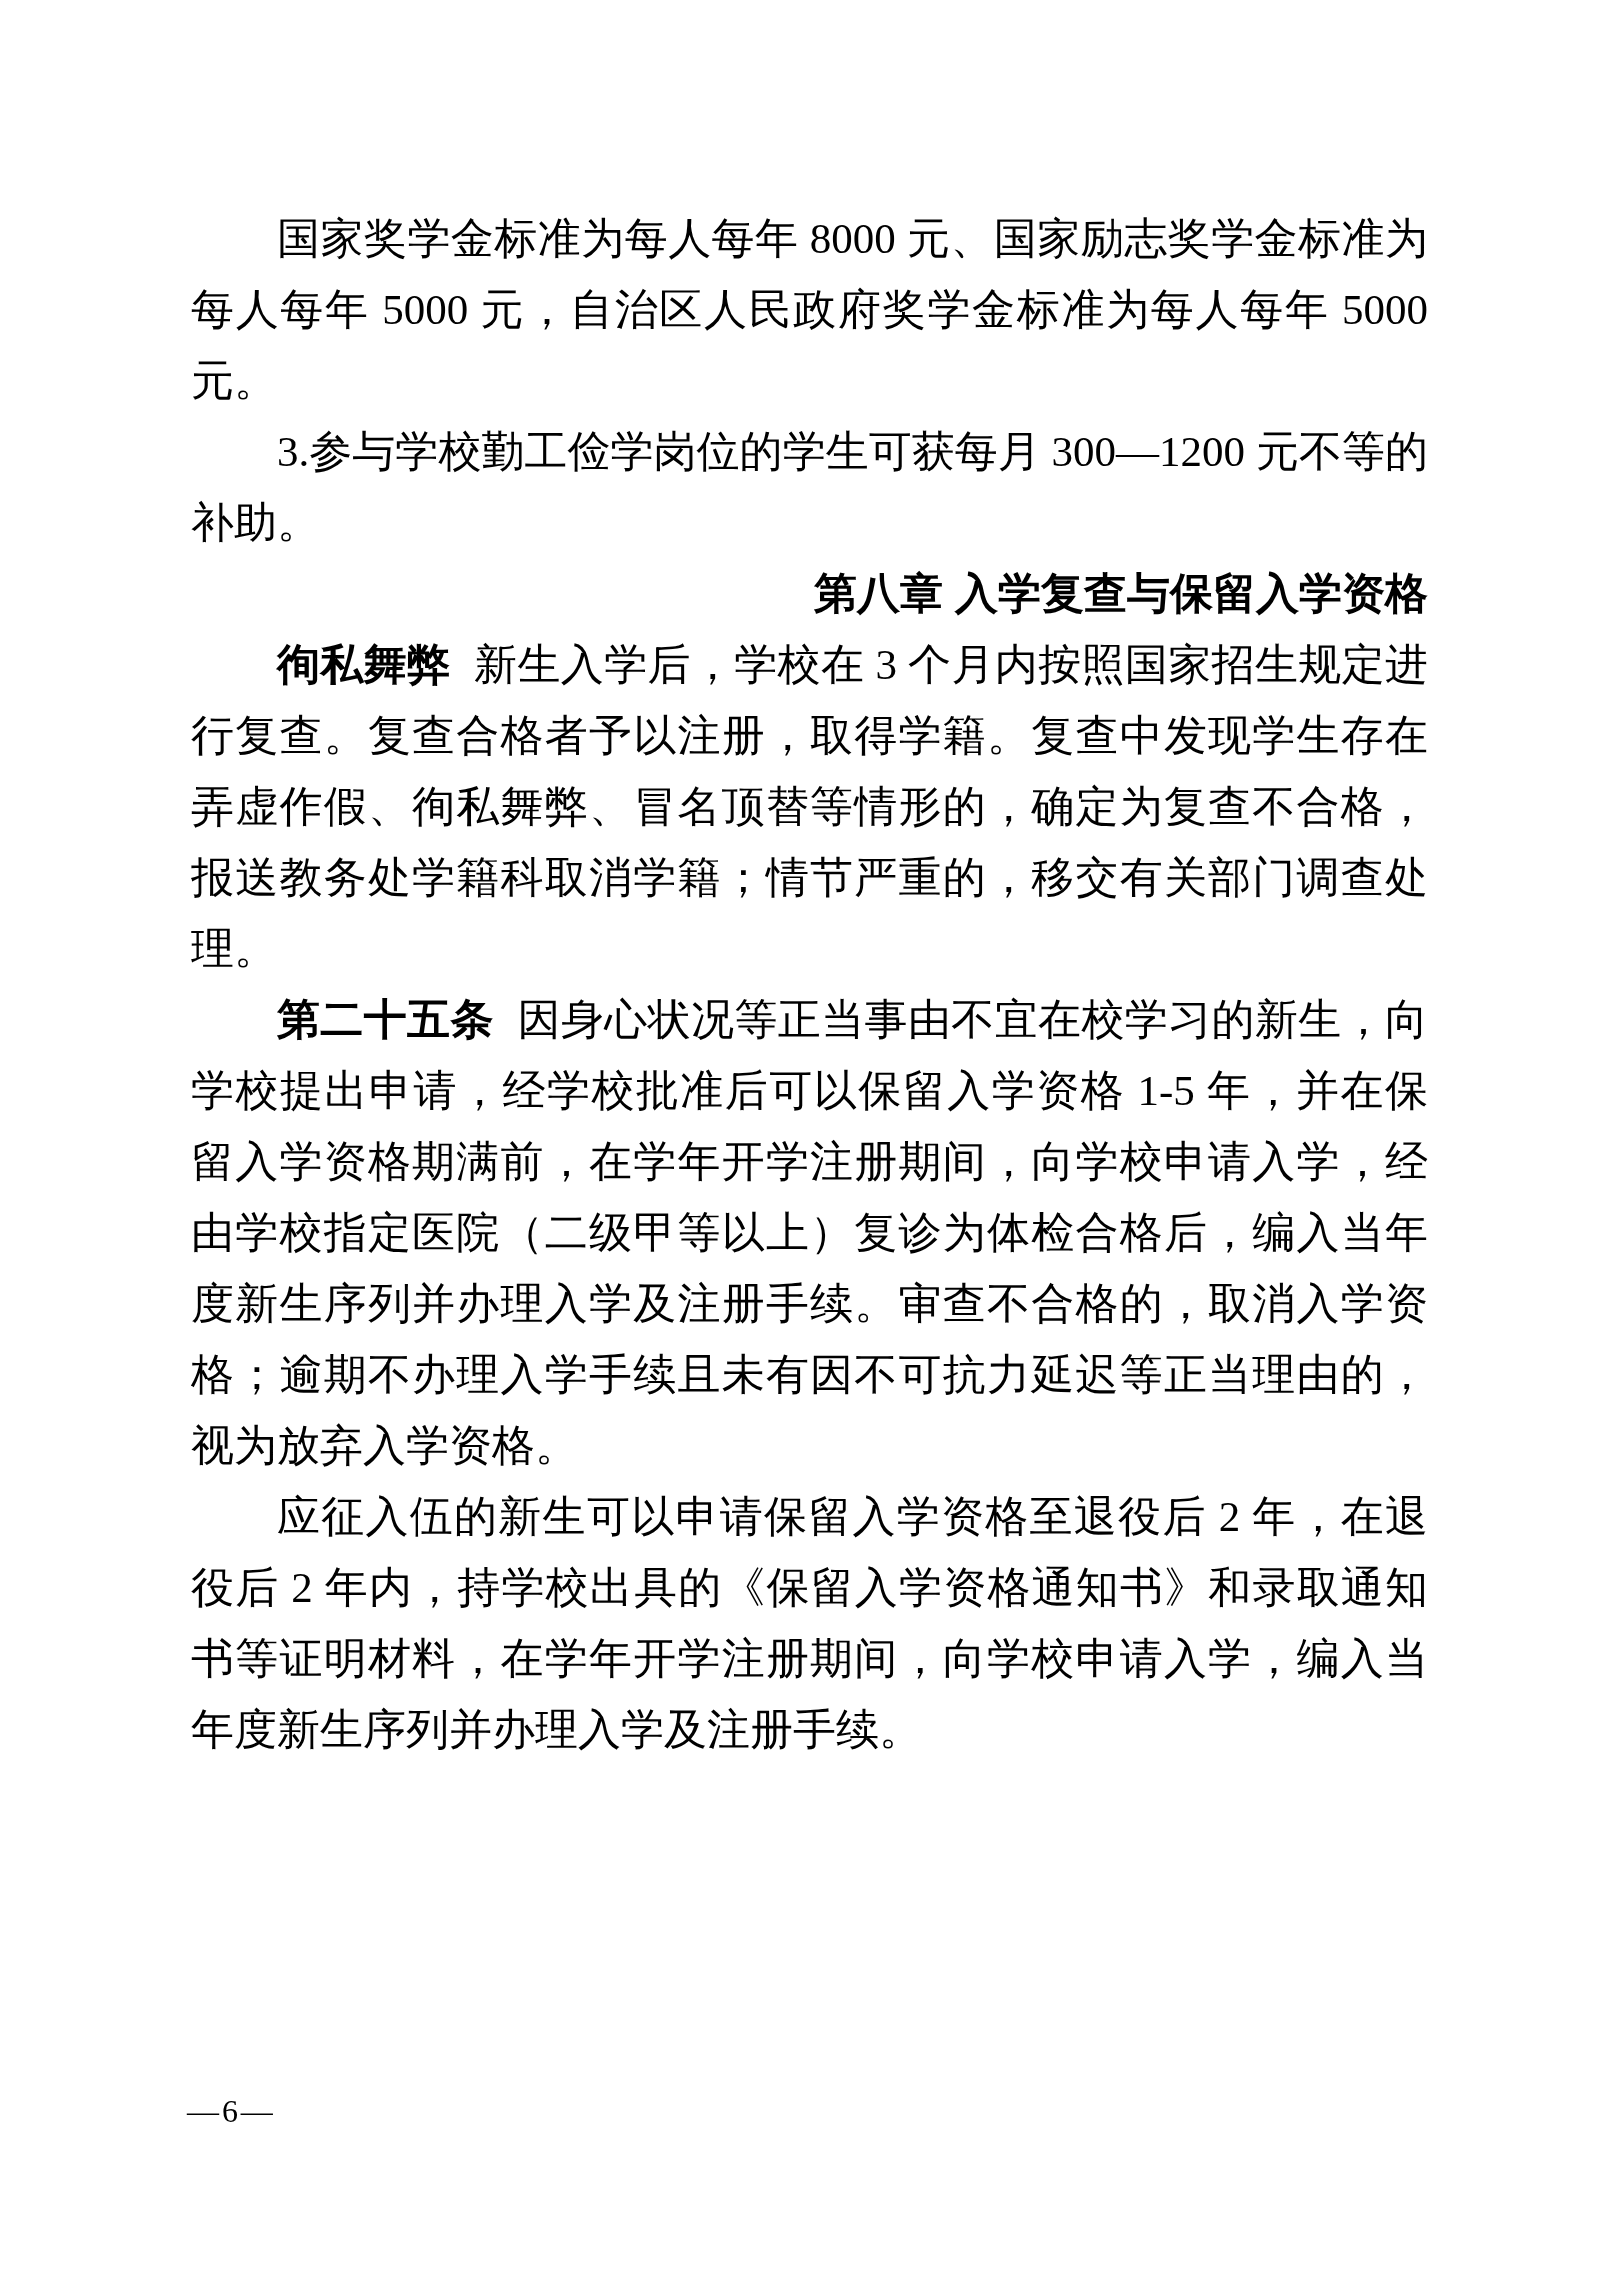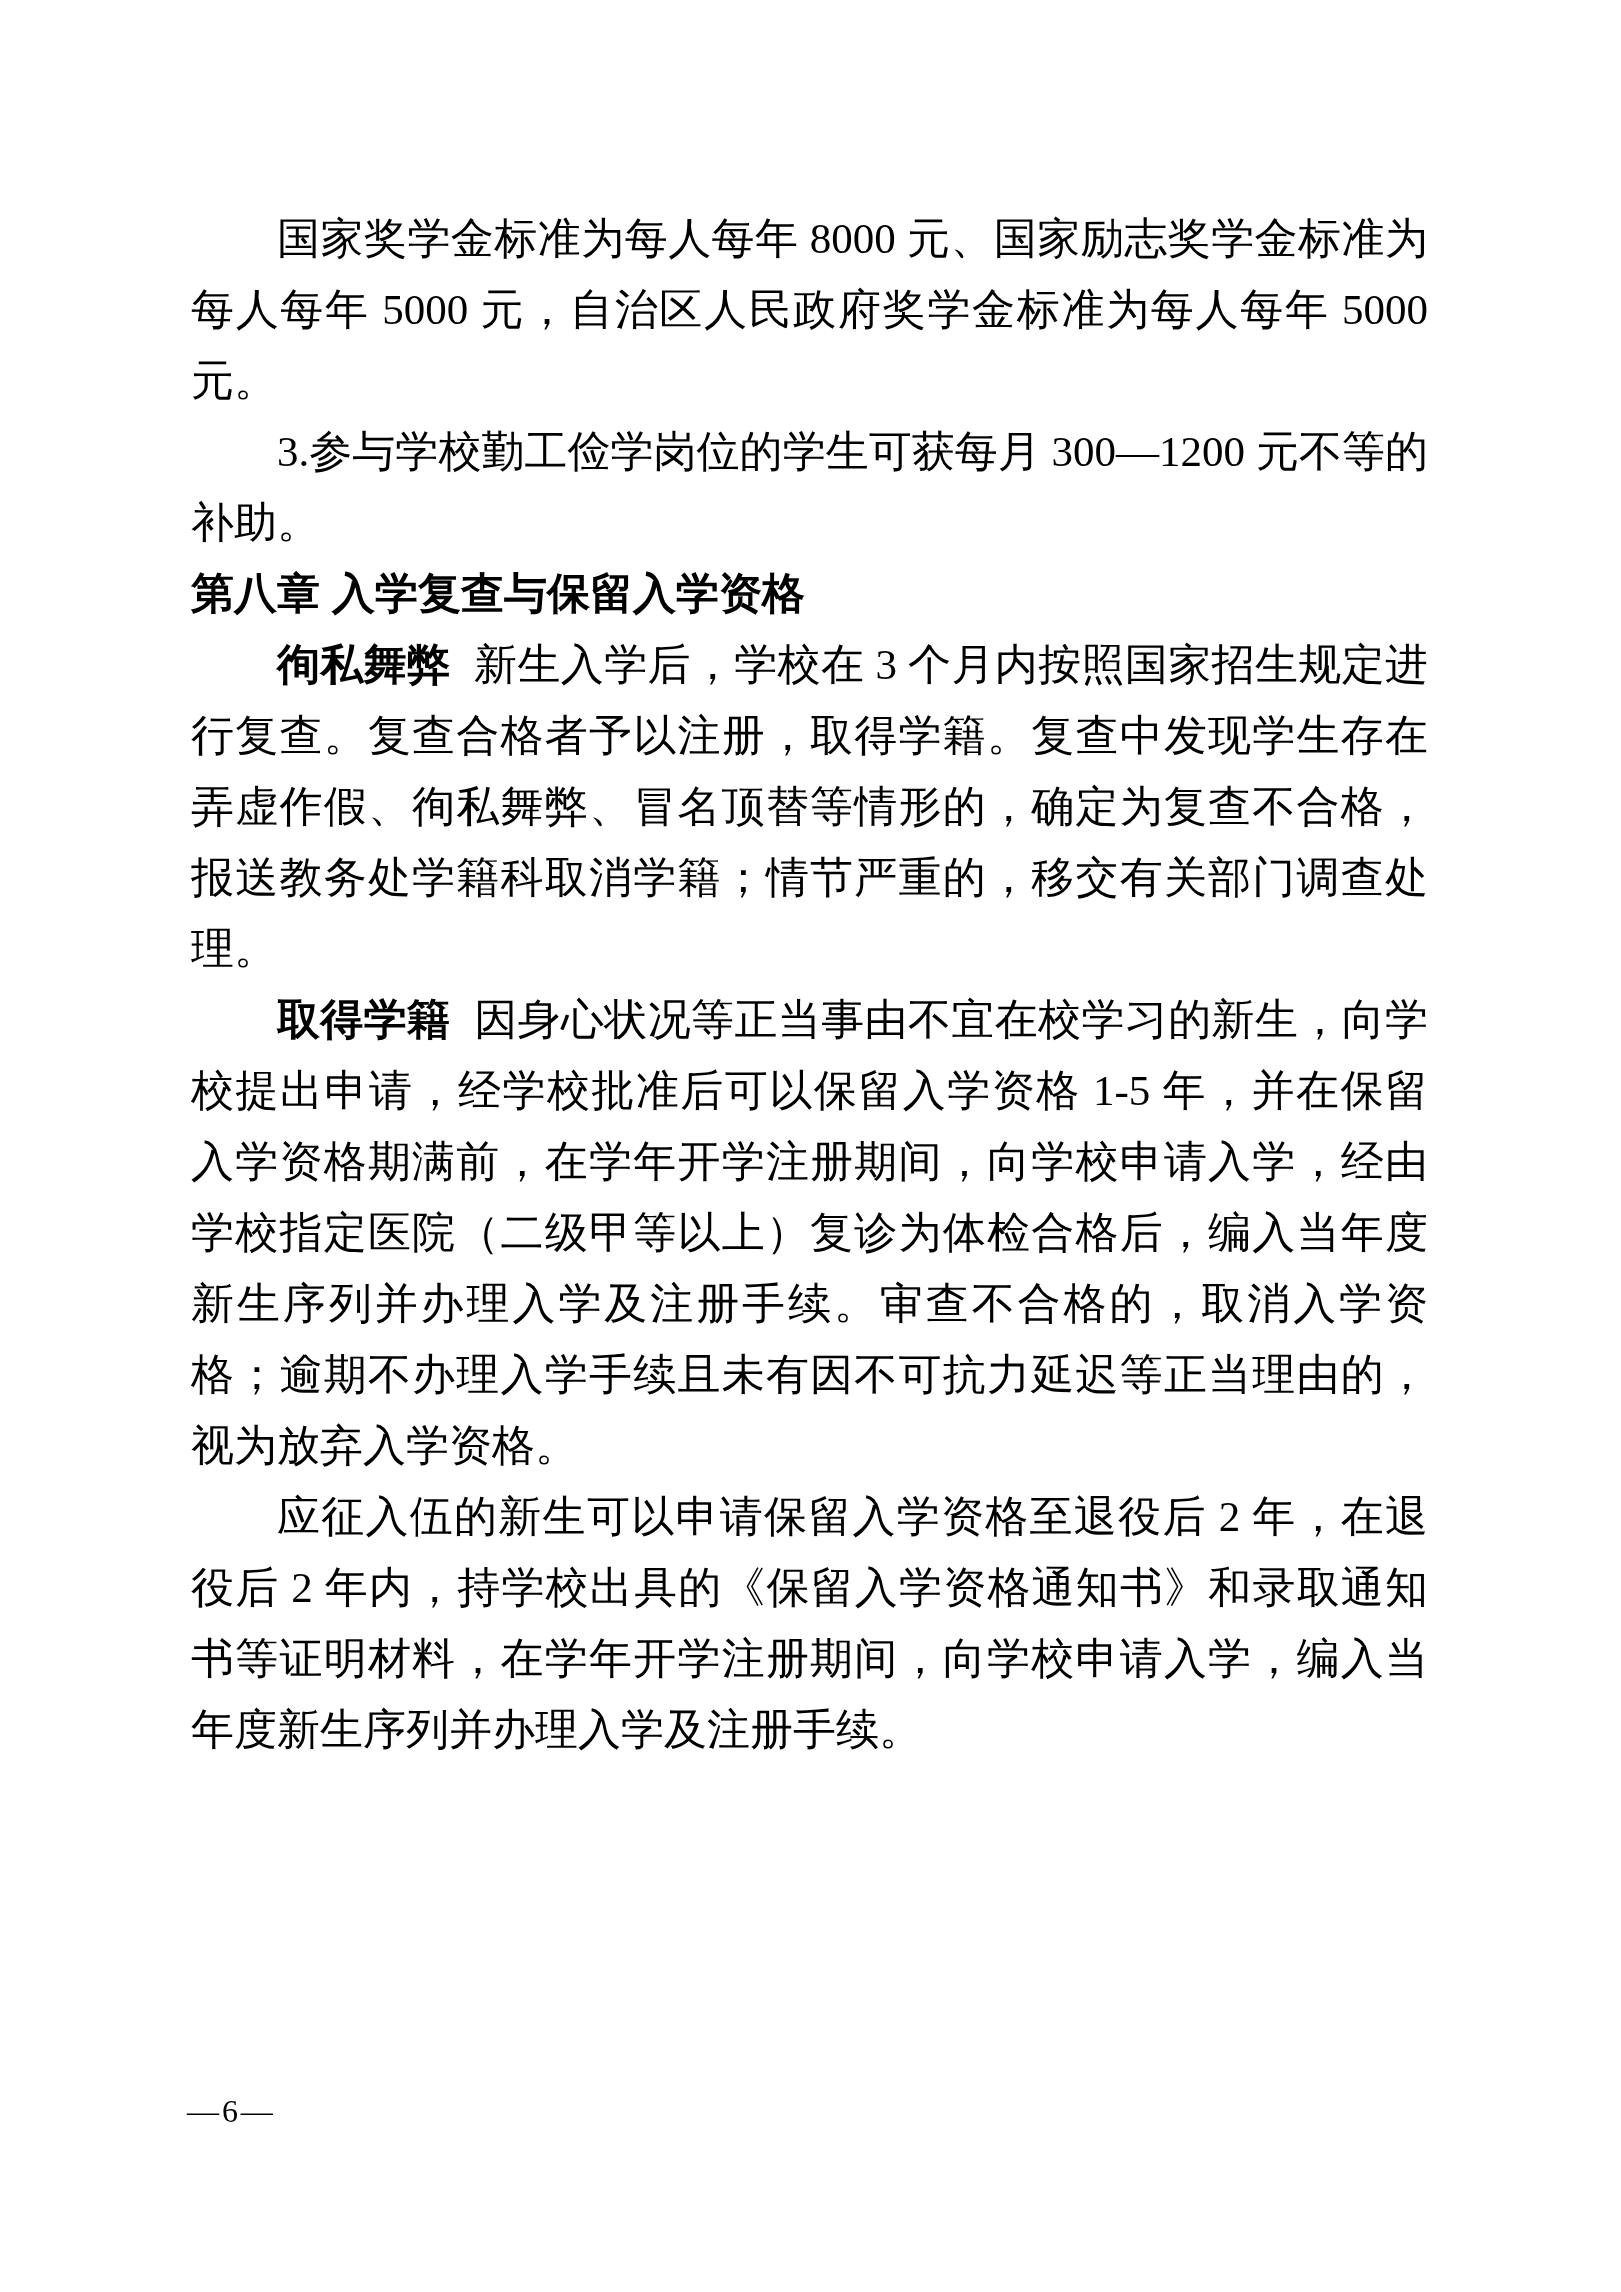--- a/index.html
+++ b/index.html
@@ -27,21 +27,21 @@
     font-size: 43px;
     line-height: 71px;
     text-align: justify;
     text-indent: 2em;
     word-break: break-all;
   }
   .chapter-heading {
     margin: 0;
     font-size: 43px;
     line-height: 71px;
-    text-align: left;
+    text-align: right;
     text-indent: 0;
     font-weight: bold;
     font-family: "Liberation Sans", "DejaVu Sans", sans-serif;
   }
   .article-lead {
     font-weight: bold;
     font-family: "Liberation Sans", "DejaVu Sans", sans-serif;
     margin-right: 0.55em;
   }
   .footer-page-number {
@@ -63,21 +63,21 @@
 
     <p class="para">国家奖学金标准为每人每年 8000 元、国家励志奖学金标准为每人每年 5000 元，自治区人民政府奖学金标准为每人每年 5000 元。</p>
 
 
     <p class="para">3.参与学校勤工俭学岗位的学生可获每月 300—1200 元不等的补助。</p>
 
     <h2 class="chapter-heading">第八章 入学复查与保留入学资格</h2>
 
     <p class="para"><span class="article-lead">徇私舞弊</span><span>新生入学后，学校在 3 个月内按照国家招生规定进行复查。复查合格者予以注册，取得学籍。复查中发现学生存在弄虚作假、徇私舞弊、冒名顶替等情形的，确定为复查不合格，报送教务处学籍科取消学籍；情节严重的，移交有关部门调查处理。</span></p>
 
-    <p class="para"><span class="article-lead">取得学籍</span><span>因身心状况等正当事由不宜在校学习的新生，向学校提出申请，经学校批准后可以保留入学资格 1-5 年，并在保留入学资格期满前，在学年开学注册期间，向学校申请入学，经由学校指定医院（二级甲等以上）复诊为体检合格后，编入当年度新生序列并办理入学及注册手续。审查不合格的，取消入学资格；逾期不办理入学手续且未有因不可抗力延迟等正当理由的，视为放弃入学资格。</span></p>
+    <p class="para"><span class="article-lead">第二十五条</span><span>因身心状况等正当事由不宜在校学习的新生，向学校提出申请，经学校批准后可以保留入学资格 1-5 年，并在保留入学资格期满前，在学年开学注册期间，向学校申请入学，经由学校指定医院（二级甲等以上）复诊为体检合格后，编入当年度新生序列并办理入学及注册手续。审查不合格的，取消入学资格；逾期不办理入学手续且未有因不可抗力延迟等正当理由的，视为放弃入学资格。</span></p>
 
     <p class="para">应征入伍的新生可以申请保留入学资格至退役后 2 年，在退役后 2 年内，持学校出具的《保留入学资格通知书》和录取通知书等证明材料，在学年开学注册期间，向学校申请入学，编入当年度新生序列并办理入学及注册手续。</p>
 
 
   </div>
 
   <div class="footer-page-number">—6—</div>
 </div>
 
 

